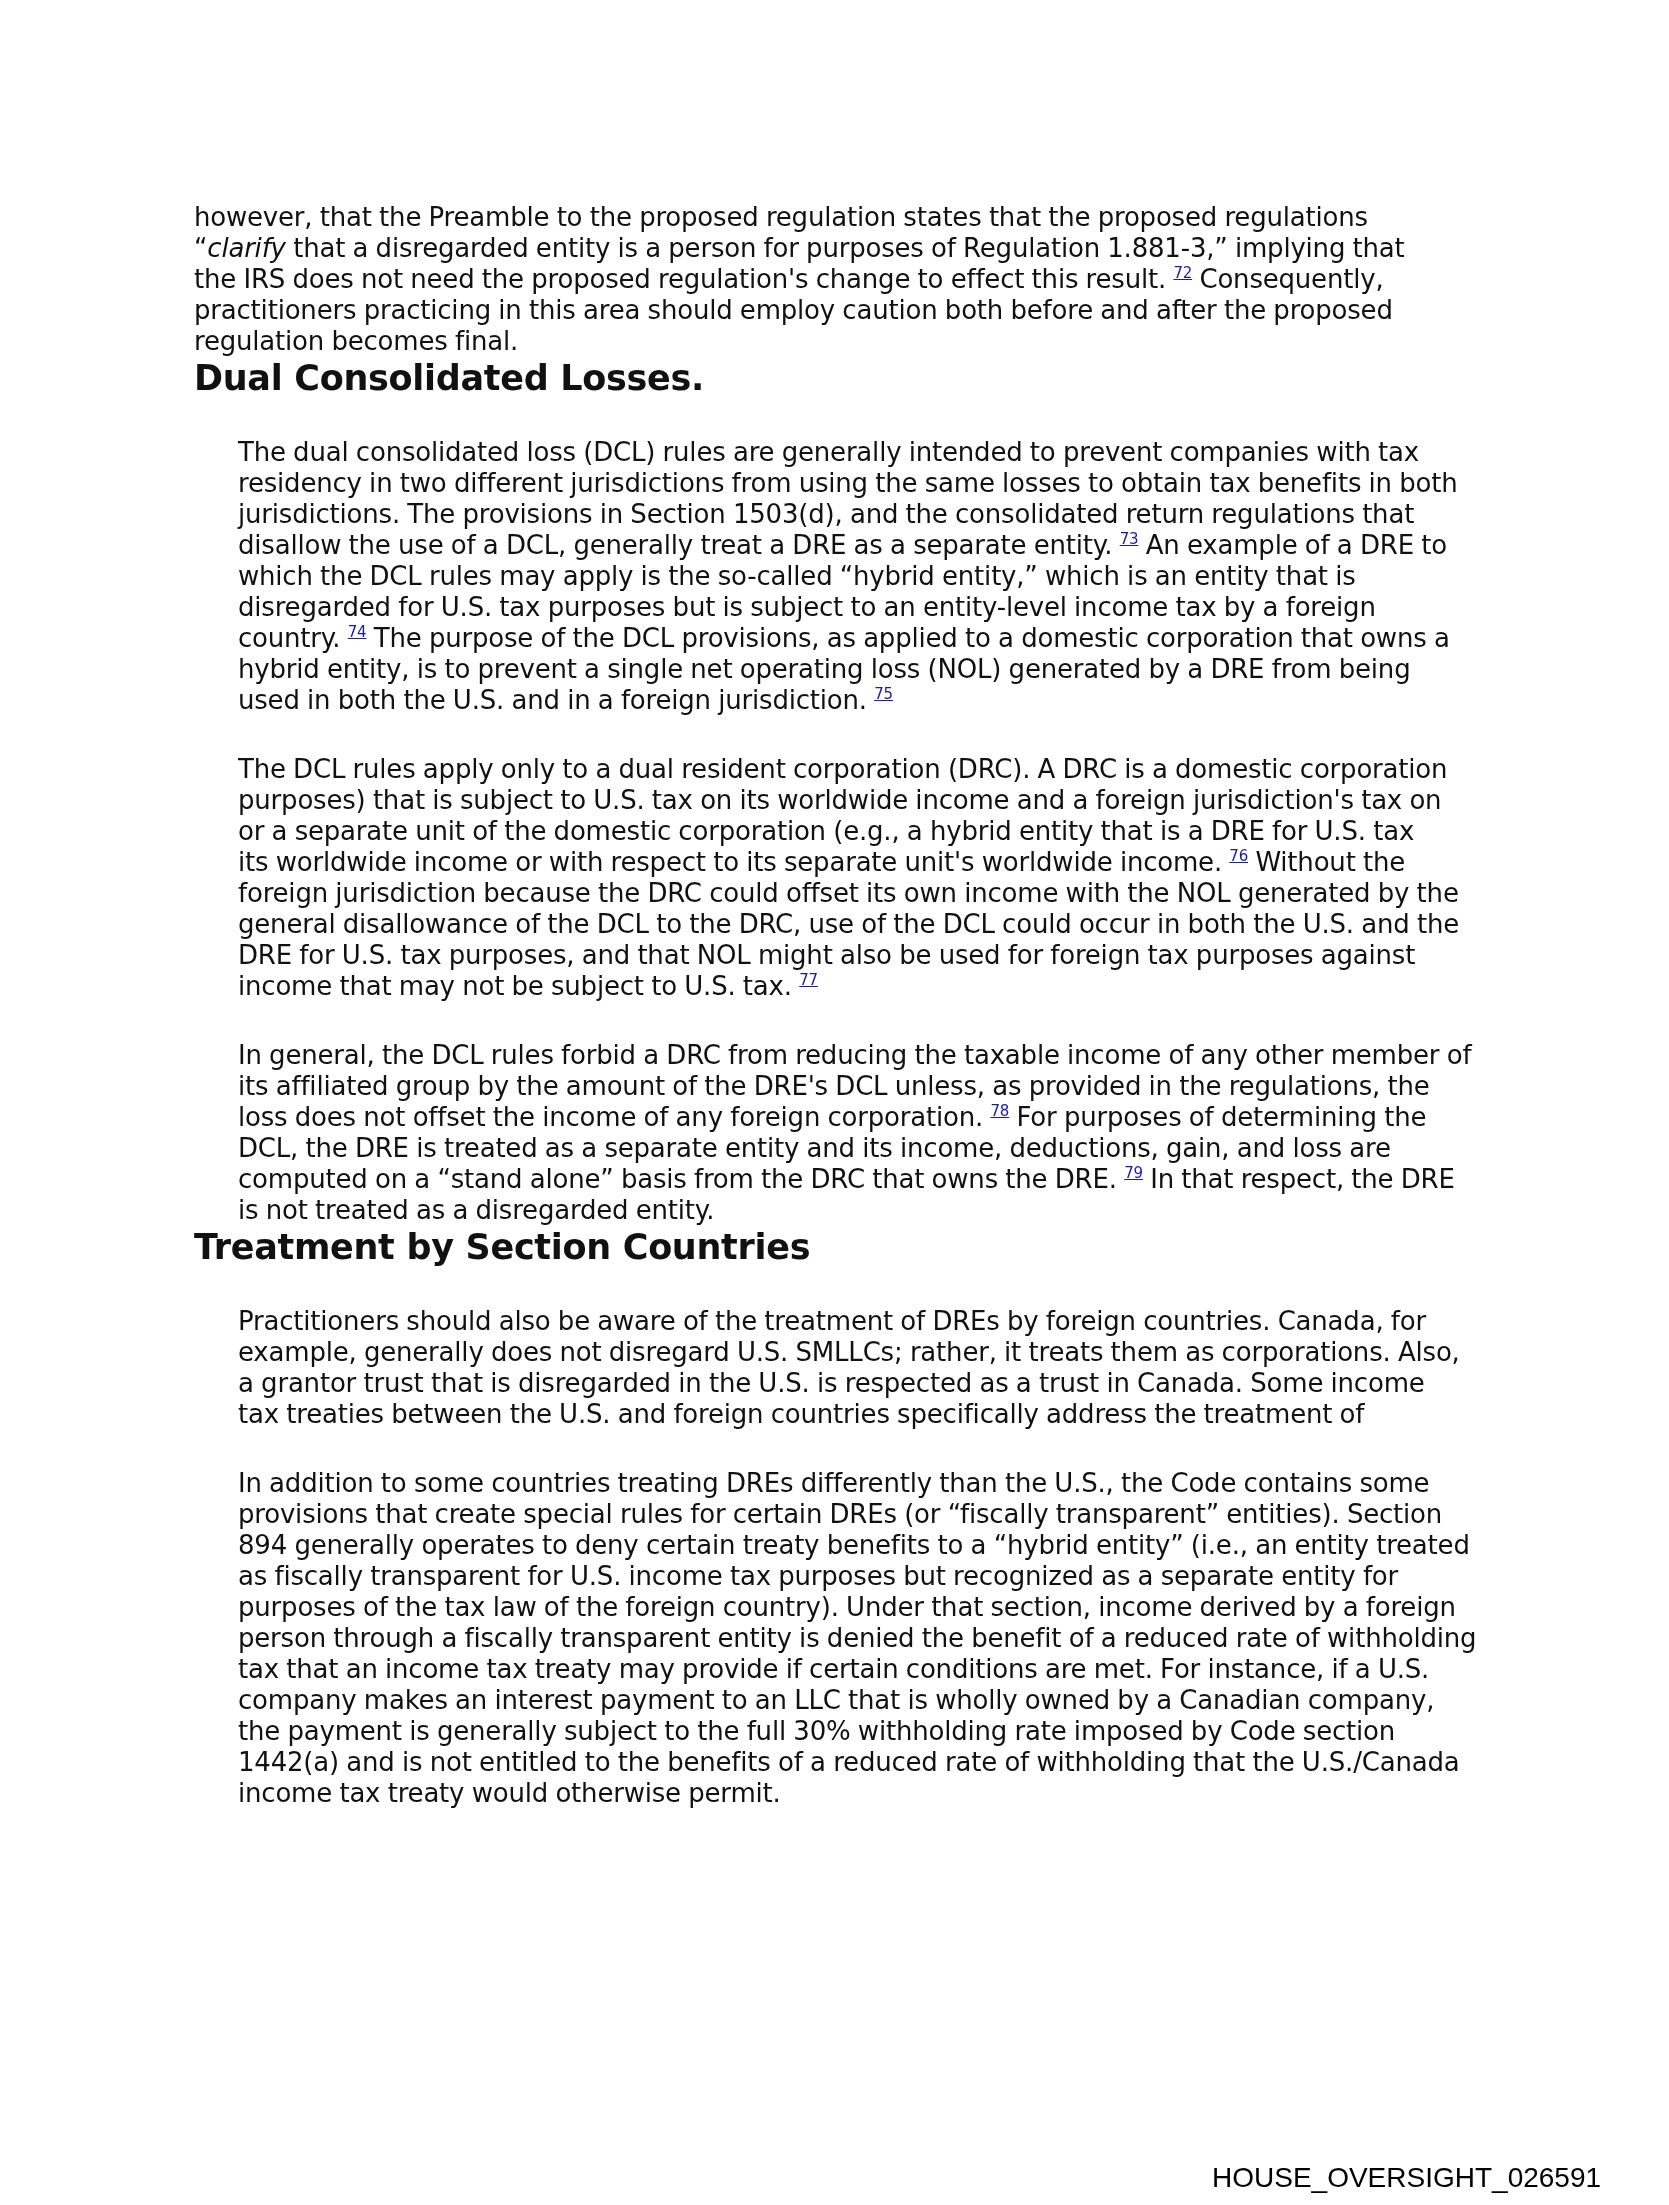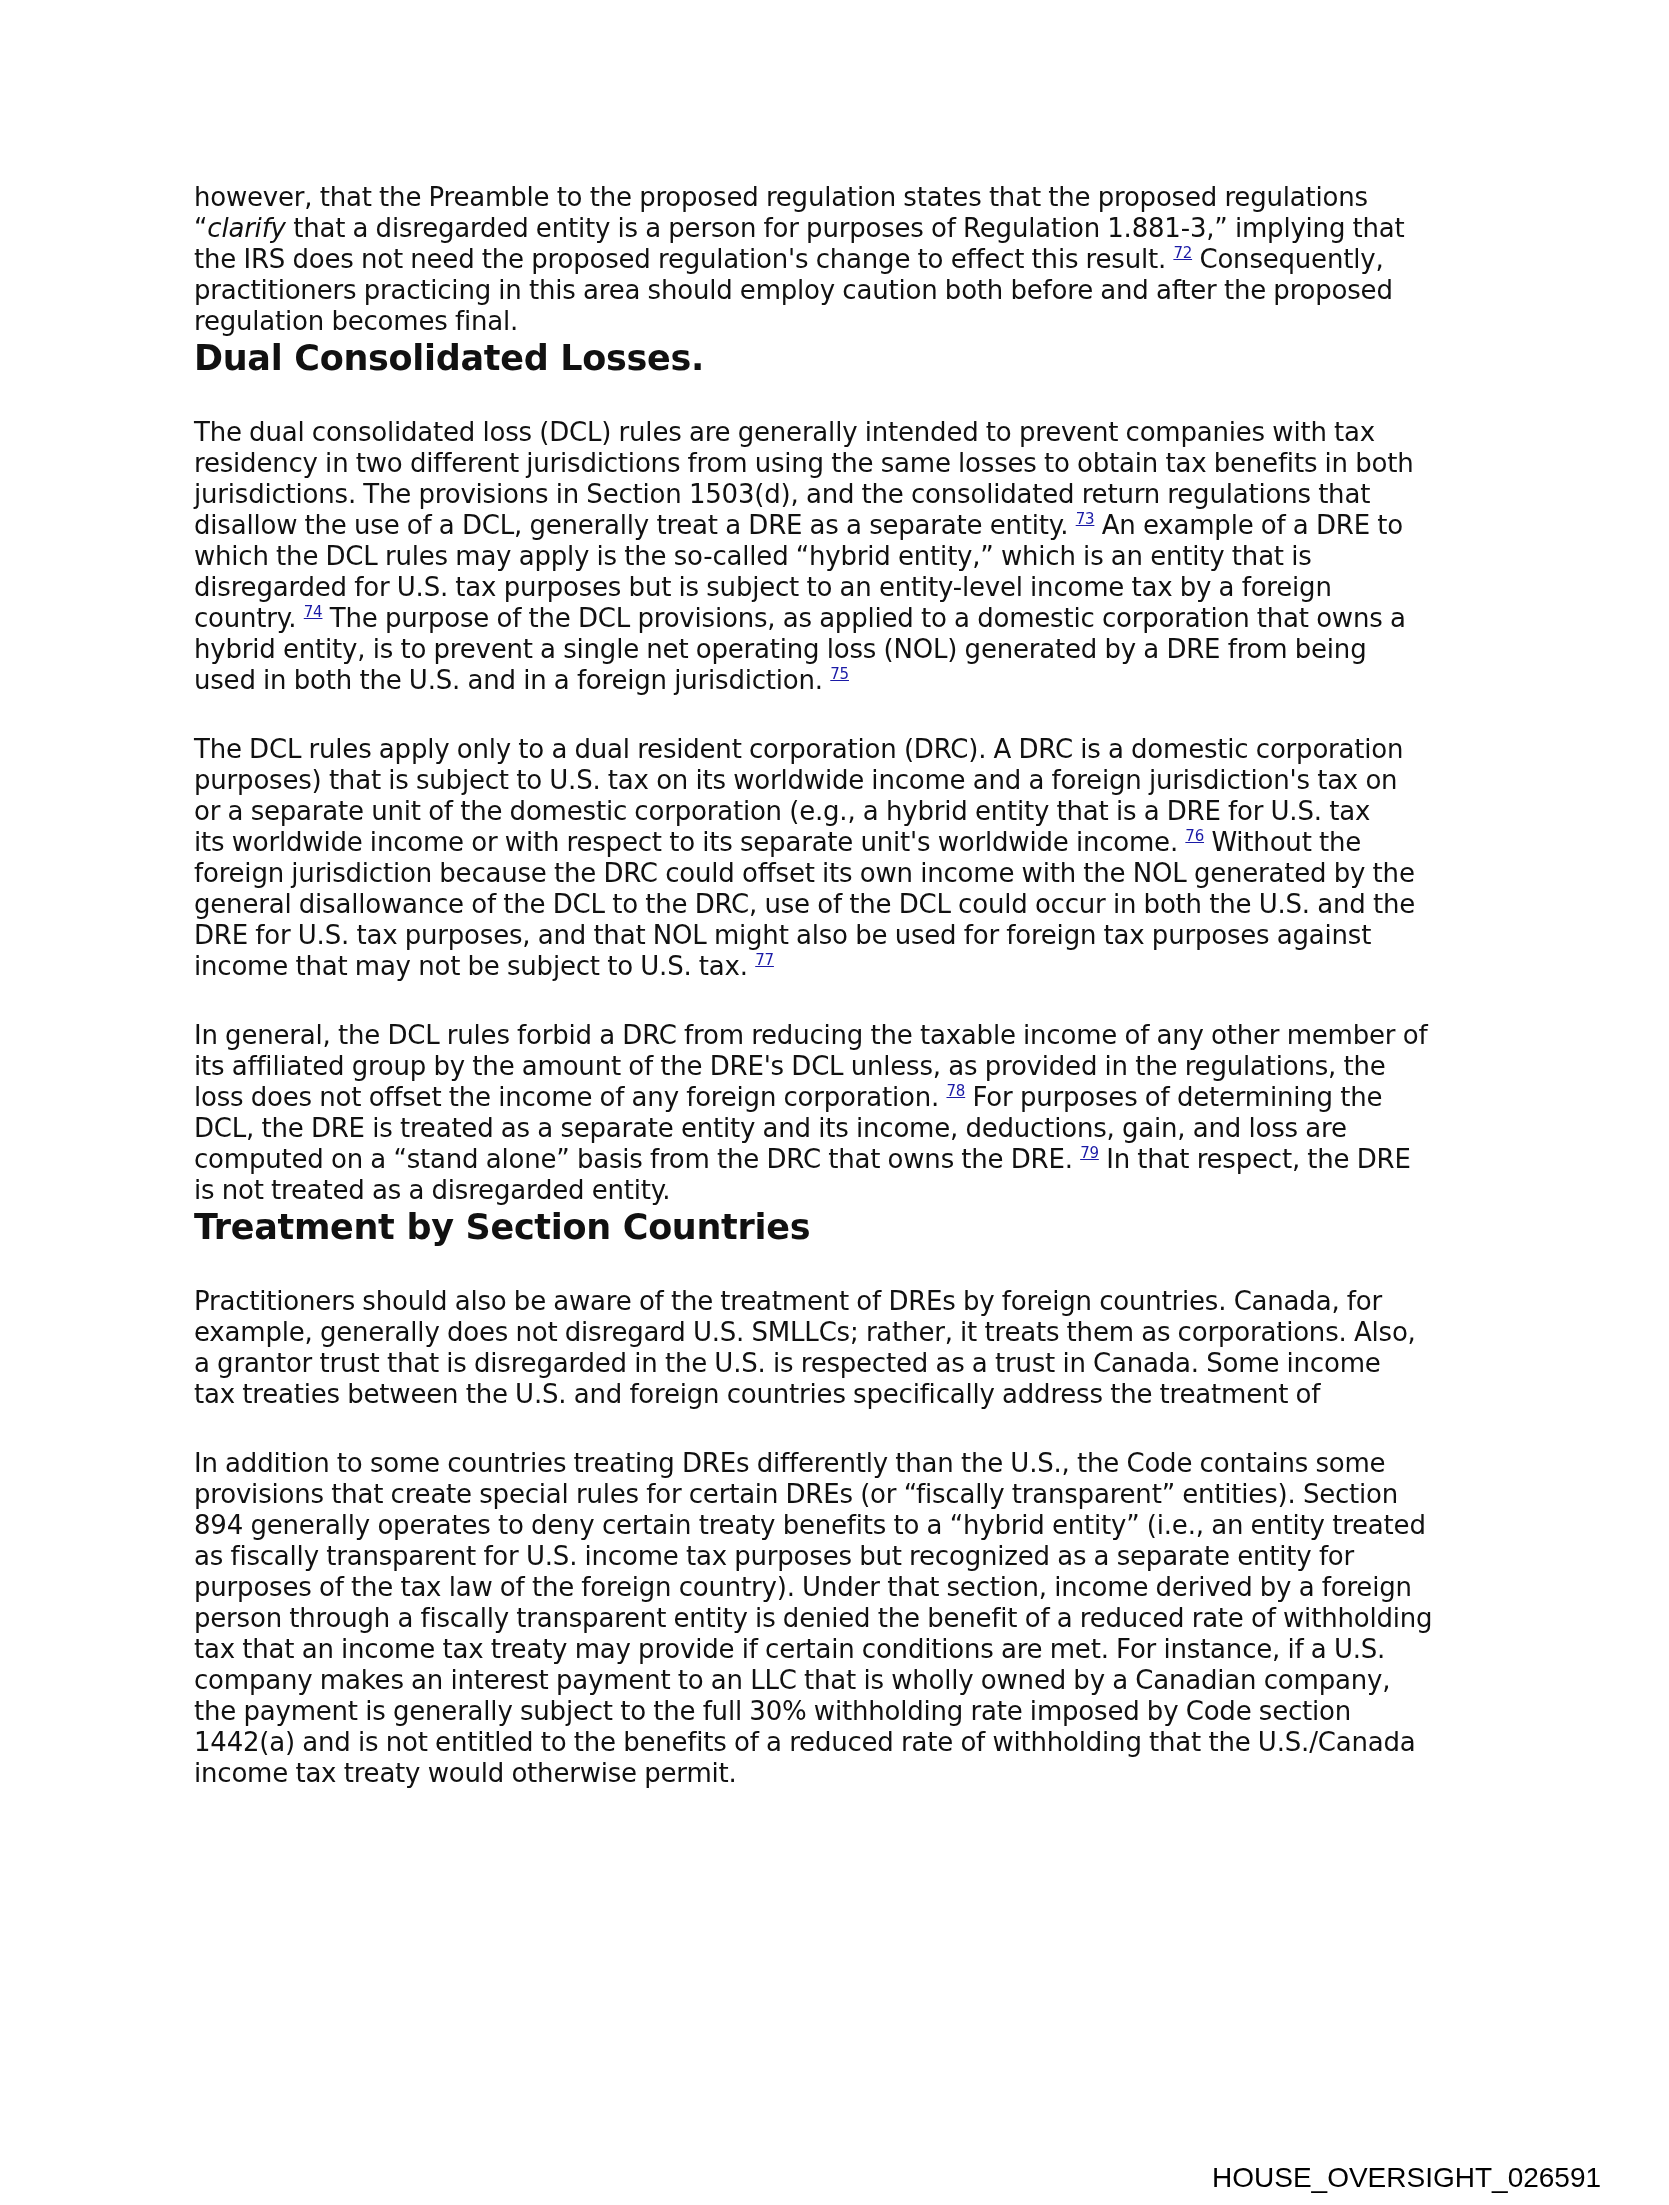--- a/index.html
+++ b/index.html
@@ -7,32 +7,32 @@
     width: 1669px;
     height: 2205px;
     position: relative;
     overflow: hidden;
     color: #111111;
     font-family: "DejaVu Sans", sans-serif;
   }
   .page {
     position: absolute;
     left: 194px;
-    top: 182px;
+    top: 202px;
     width: 1270px;
   }
   .para {
     font-size: 26px;
     line-height: 31px;
     margin: 0;
     letter-spacing: -0.2px;
     word-spacing: -0.7px;
   }
   .para + .para, .heading + .para { }
-  .gap-lg { margin-top: 38px; }
+  .gap-lg { margin-top: 38px; margin-left: 44px; }
   .gap-h { margin-top: 41px; }
   .heading {
     font-family: "DejaVu Sans", sans-serif;
     font-weight: bold;
     font-size: 35px;
     line-height: 42px;
     margin: 0;
     letter-spacing: -0.3px;
   }
   .fn {

